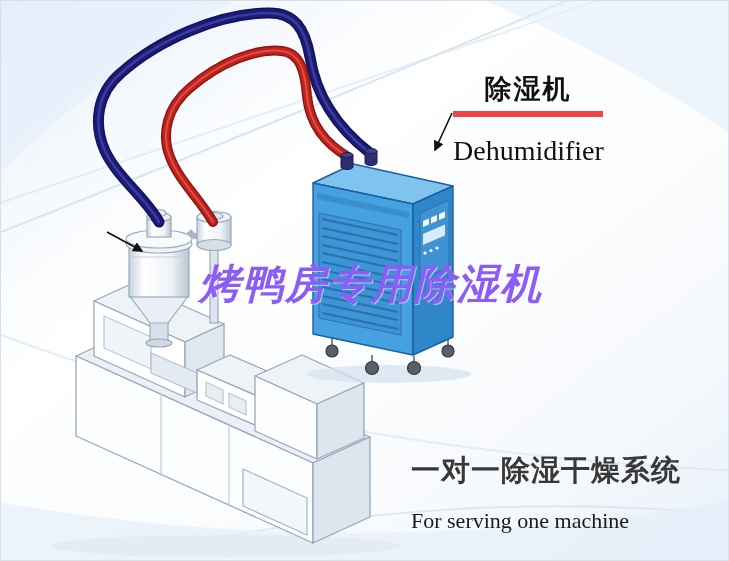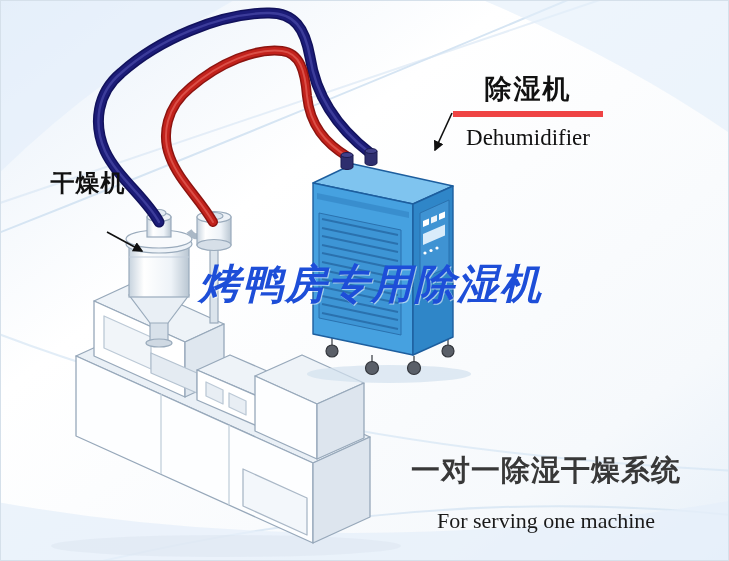--- a/index.html
+++ b/index.html
@@ -8,27 +8,27 @@
     border:1px solid #d5e0ea;box-sizing:border-box;
     font-family:"Liberation Sans",sans-serif;
   }
   .canvas svg{position:absolute;left:0;top:0;}
   .label{position:absolute;text-align:center;color:#111;}
   .hopper-label{left:42px;top:166px;width:90px;}
   .hopper-label .cn{font-size:24px;font-weight:700;letter-spacing:1px;}
   .hopper-label .en{font-family:"Liberation Serif",serif;font-size:21px;margin-top:4px;}
   .dehu-label{left:452px;top:70px;width:150px;}
   .dehu-label .cn{font-size:27px;font-weight:700;letter-spacing:2px;border-bottom:6px solid #ef4444;padding-bottom:4px;}
-  .dehu-label .en{font-family:"Liberation Serif",serif;font-size:23px;margin-top:8px;}
+  .dehu-label .en{font-family:"Liberation Serif",serif;font-size:28px;margin-top:18px;}
   .watermark{
     position:absolute;left:165px;top:256px;width:410px;text-align:center;
     font-size:41px;font-weight:700;font-style:italic;letter-spacing:2px;
     text-shadow:1px 1px 0 rgba(255,255,255,.55);white-space:nowrap;
   }
-  .caption{position:absolute;left:410px;top:450px;text-align:center;}
+  .caption{position:absolute;left:410px;top:450px;text-align:left;}
   .caption .cn{font-size:29px;font-weight:700;color:#383838;letter-spacing:1px;white-space:nowrap;}
   .caption .en{font-family:"Liberation Serif",serif;font-size:22px;color:#1a1a1a;margin-top:17px;white-space:nowrap;}
 </style>
 </head>
 <body>
 
 <div class="canvas">
 
   <svg viewBox="0 0 729 561" width="729" height="561">
     <defs>
@@ -166,28 +166,27 @@
       <ellipse cx="370" cy="150" rx="6" ry="2.5" fill="#41418a"></ellipse>
     </g>
 
     <g stroke="#101010" stroke-width="1.6">
       <line x1="451" y1="112" x2="434" y2="149" marker-end="url(#arrowhead)"></line>
       <line x1="106" y1="231" x2="141" y2="250" marker-end="url(#arrowhead)"></line>
     </g>
   </svg>
 
   <div class="label hopper-label">
-    <div class="cn">干燥机</div>
   </div>
 
   <div class="label dehu-label">
     <div class="cn">除湿机</div>
     <div class="en">Dehumidifier</div>
   </div>
 
-  <div class="watermark" style="color: #1d4ed8;">烤鸭房专用除湿机</div>
+  <div class="watermark" style="color: #8b5cf6;">烤鸭房专用除湿机</div>
 
   <div class="caption">
     <div class="cn">一对一除湿干燥系统</div>
     <div class="en">For serving one machine</div>
   </div>
 
 </div>
 
 </body></html>

